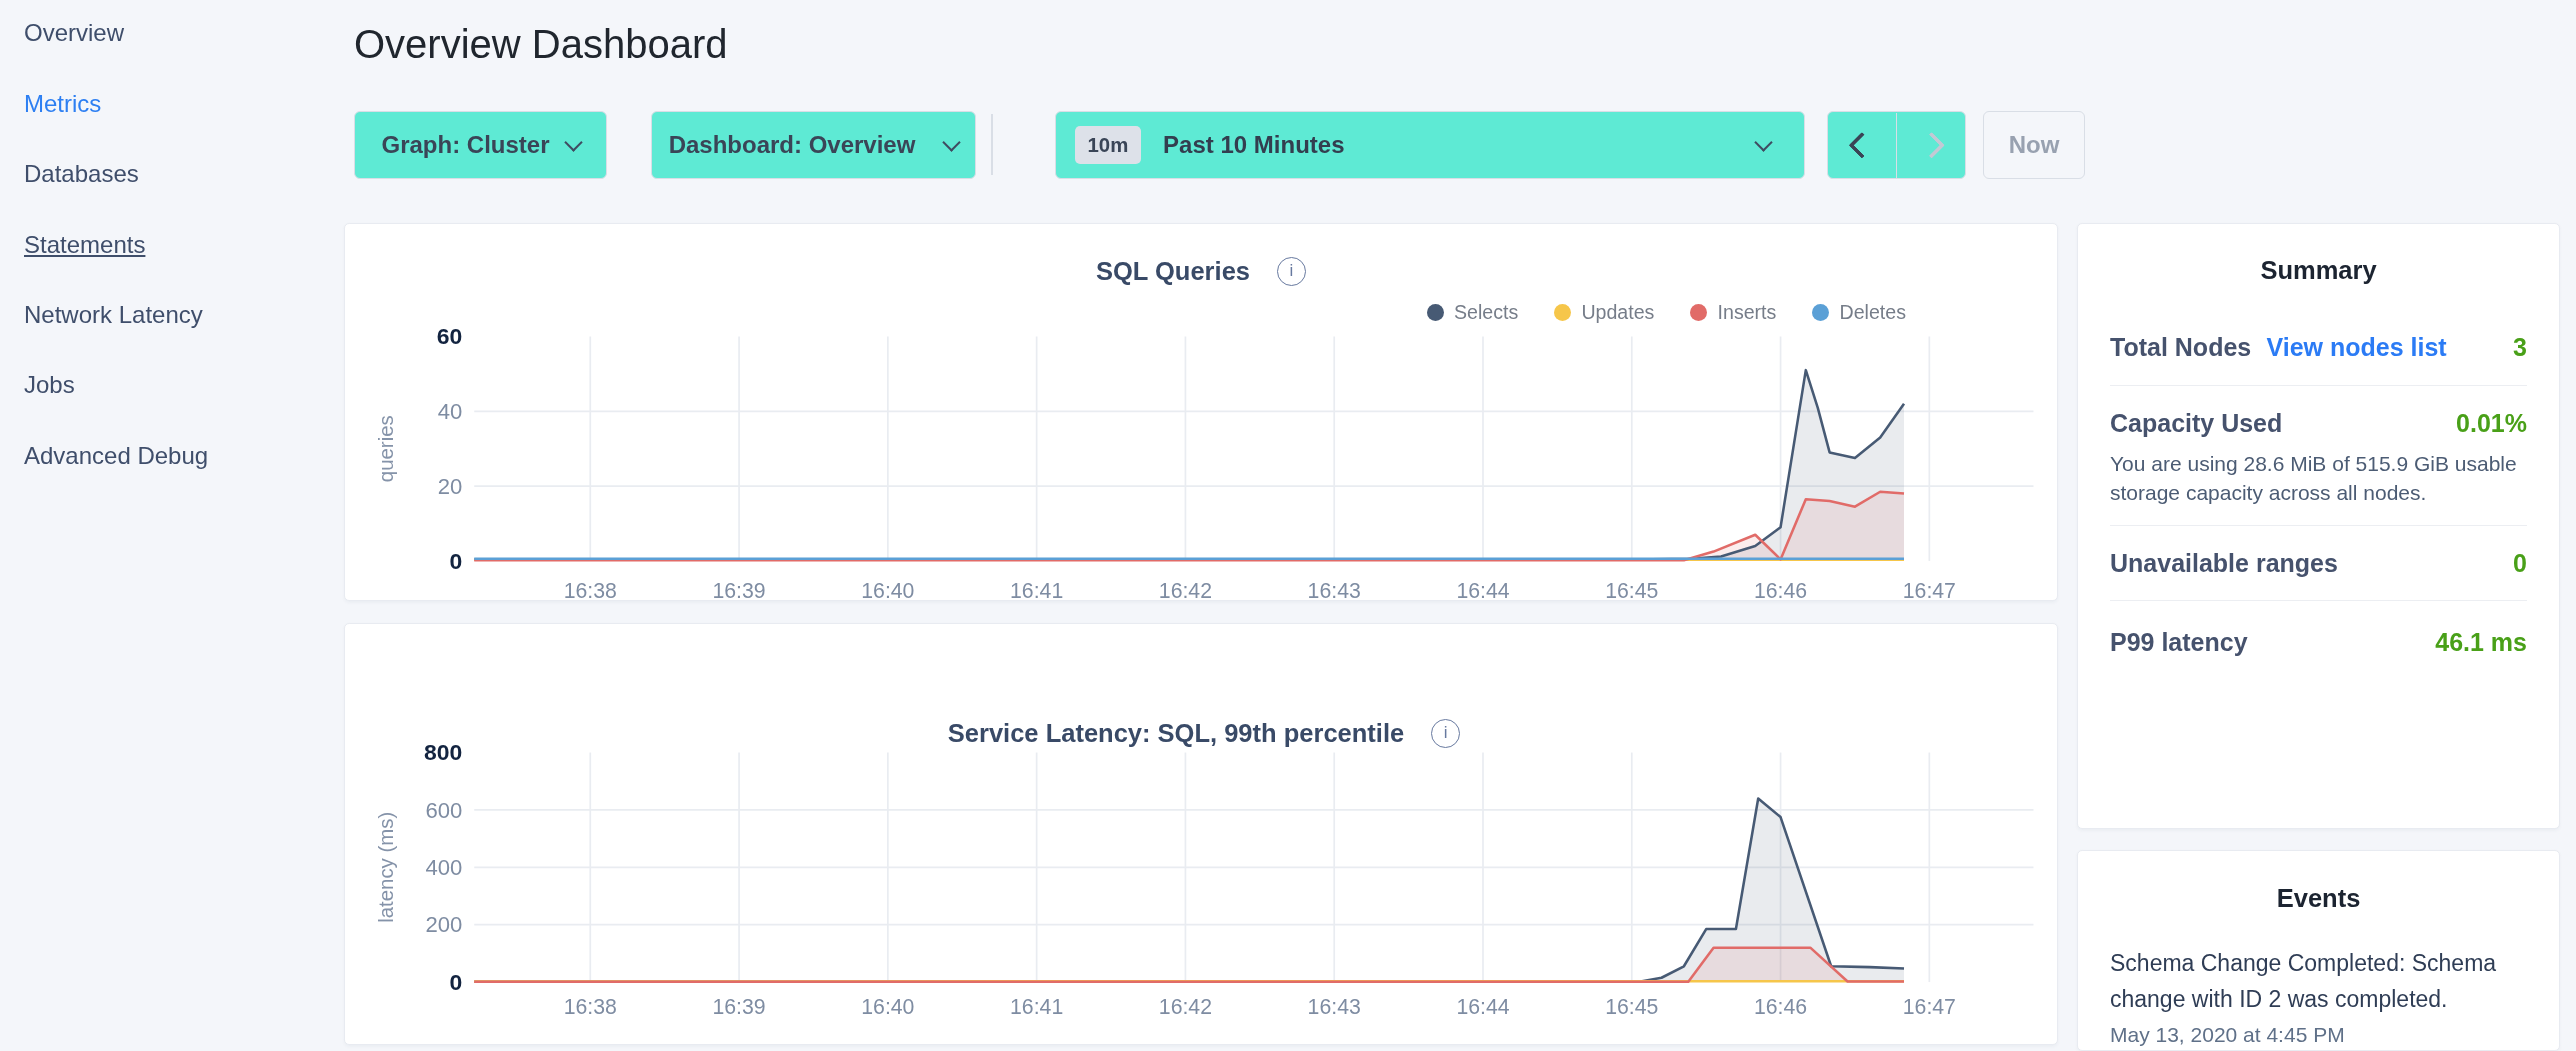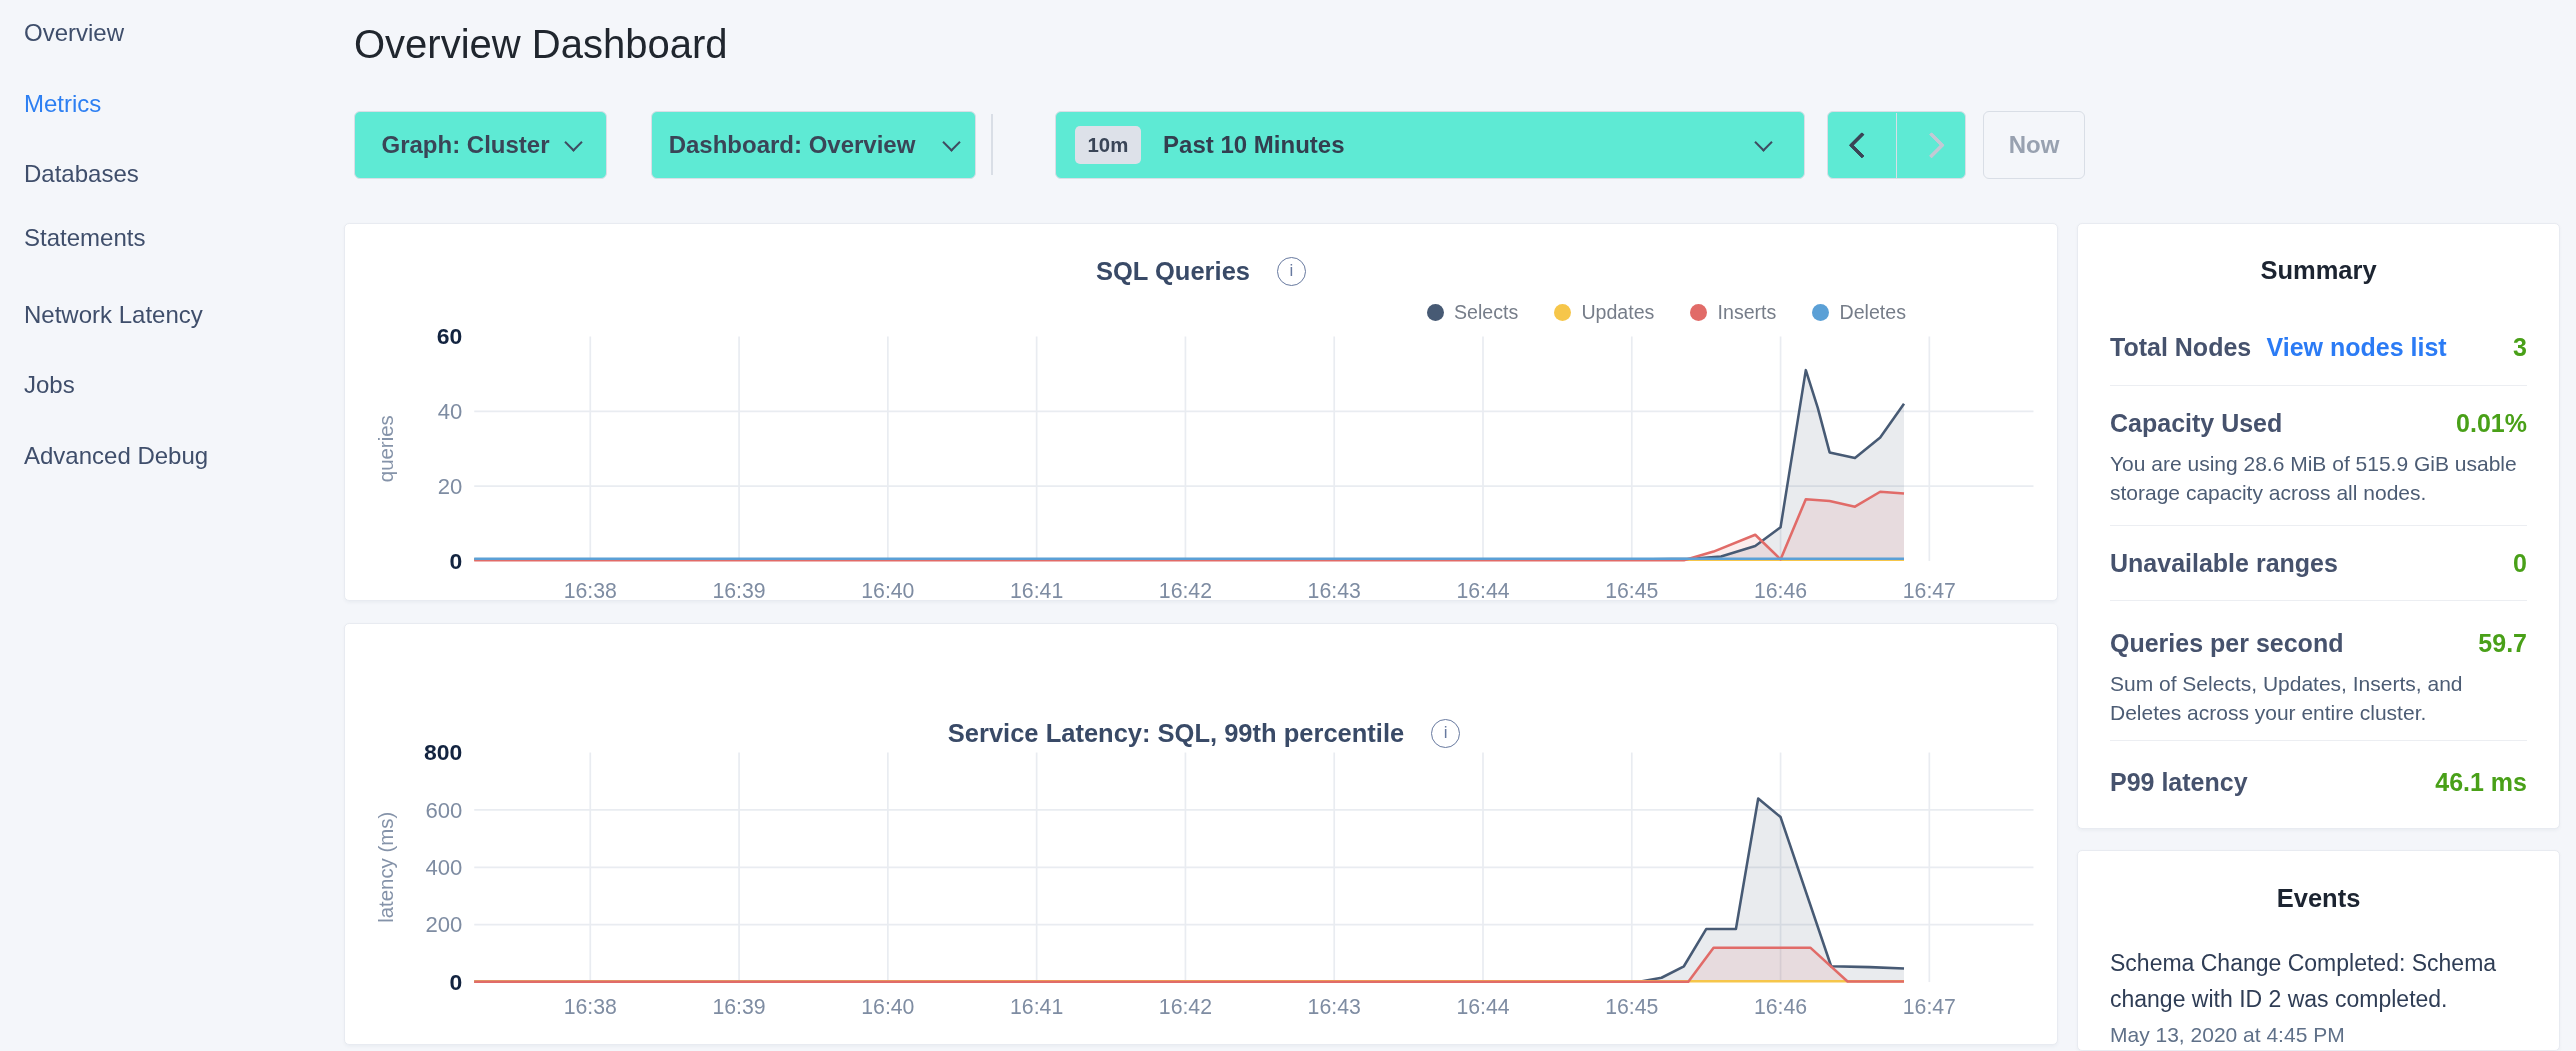--- a/index.html
+++ b/index.html
@@ -9,21 +9,21 @@
     font-family:"Liberation Sans", sans-serif;
     color:#3d4a63;
     -webkit-font-smoothing:antialiased;
   }
   
   .sidebar{position:absolute;left:0;top:0;width:344px;height:1051px;}
   .nav-item{position:absolute;left:24px;font-size:24px;line-height:29px;font-weight:500;color:#3f4e6b;cursor:pointer;white-space:nowrap;}
   .nav-item:nth-of-type(1){top:18px;}
   .nav-item:nth-of-type(2){top:89px;color:#2d7ff2;}
   .nav-item:nth-of-type(3){top:159px;}
-  .nav-item:nth-of-type(4){top:223px;}
+  .nav-item:nth-of-type(4){top:230px;text-decoration:underline;}
   .nav-item:nth-of-type(5){top:300px;}
   .nav-item:nth-of-type(6){top:370px;}
   .nav-item:nth-of-type(7){top:441px;}
   
   .page-title{position:absolute;left:354px;top:20.4px;font-size:40px;line-height:49px;font-weight:500;color:#20262e;margin:0;}
   
   .ctrl{position:absolute;top:111px;height:68px;box-sizing:border-box;background:#5eead4;border:1.7px solid #d9dee6;border-radius:6px;display:flex;align-items:center;cursor:pointer;}
   .ctrl-label{font-size:24px;font-weight:700;color:#3a4557;white-space:nowrap;}
   #btn-graph{left:354px;width:253px;justify-content:center;gap:17px;}
   #btn-dashboard{left:651px;width:325px;justify-content:center;gap:30px;}
@@ -258,28 +258,20 @@
       </div>
       <p class="srow-desc">You are using 28.6 MiB of 515.9 GiB usable storage capacity across all nodes.</p>
     </div>
     <div class="srow r3">
       <div class="srow-head">
         <span class="srow-label">Unavailable ranges</span>
         <span class="srow-spacer"></span>
         <span class="srow-value">0</span>
       </div>
     </div>
-    <div class="srow r4">
-      <div class="srow-head">
-        <span class="srow-label">Queries per second</span>
-        <span class="srow-spacer"></span>
-        <span class="srow-value">59.7</span>
-      </div>
-      <p class="srow-desc">Sum of Selects, Updates, Inserts, and Deletes across your entire cluster.</p>
-    </div>
     <div class="srow r5">
       <div class="srow-head">
         <span class="srow-label">P99 latency</span>
         <span class="srow-spacer"></span>
         <span class="srow-value">46.1 ms</span>
       </div>
     </div>
   </div>
 </div>
 

